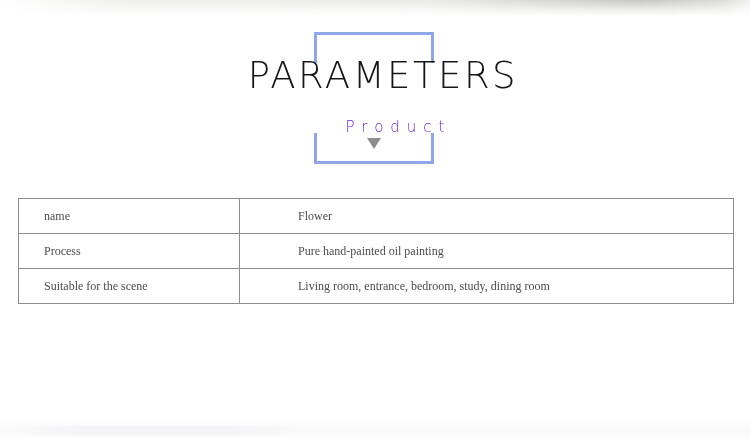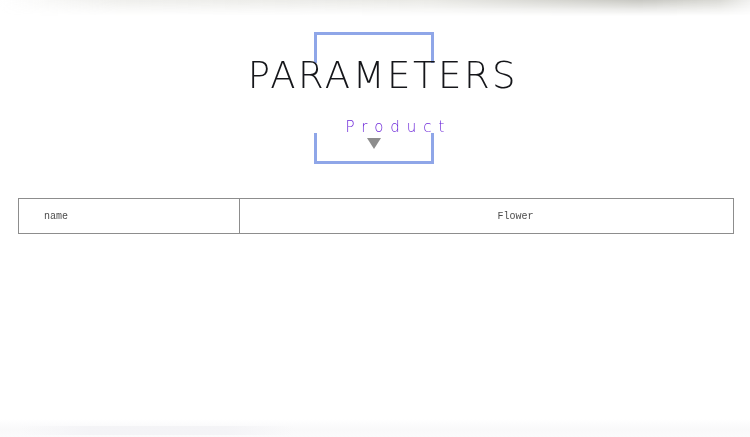--- a/index.html
+++ b/index.html
@@ -137,33 +137,32 @@
     position: absolute;
     left: 18px;
     top: 198px;
     width: 716px;
     border-collapse: collapse;
     table-layout: fixed;
   }
   .spec-table td {
     height: 34px;
     border: 1px solid #8d8d8d;
-    font-size: 10px;
+    font-size: 12px;
     color: #4c4c4c;
-    font-family: Liberation Mono, monospace;
+    font-family: Liberation Serif, serif;
     vertical-align: middle;
     padding: 0;
   }
   .spec-table td.label-cell {
     width: 195px;
     padding-left: 25px;
   }
   .spec-table td.value-cell {
     padding-left: 58px;
-    text-align: center;
   }
 </style>
 </head>
 <body>
 
 <div class="top-bleed"></div>
 
 <div class="header">
 
   <div class="bracket">
@@ -182,16 +181,24 @@
 
   <div class="caret"></div>
 </div>
 
 <table class="spec-table">
   <tbody>
     <tr>
       <td class="label-cell">name</td>
       <td class="value-cell">Flower</td>
     </tr>
+    <tr>
+      <td class="label-cell">Process</td>
+      <td class="value-cell">Pure hand-painted oil painting</td>
+    </tr>
+    <tr>
+      <td class="label-cell">Suitable for the scene</td>
+      <td class="value-cell">Living room, entrance, bedroom, study, dining room</td>
+    </tr>
   </tbody>
 </table>
 
 <div class="bottom-bleed"></div>
 
 </body></html>

